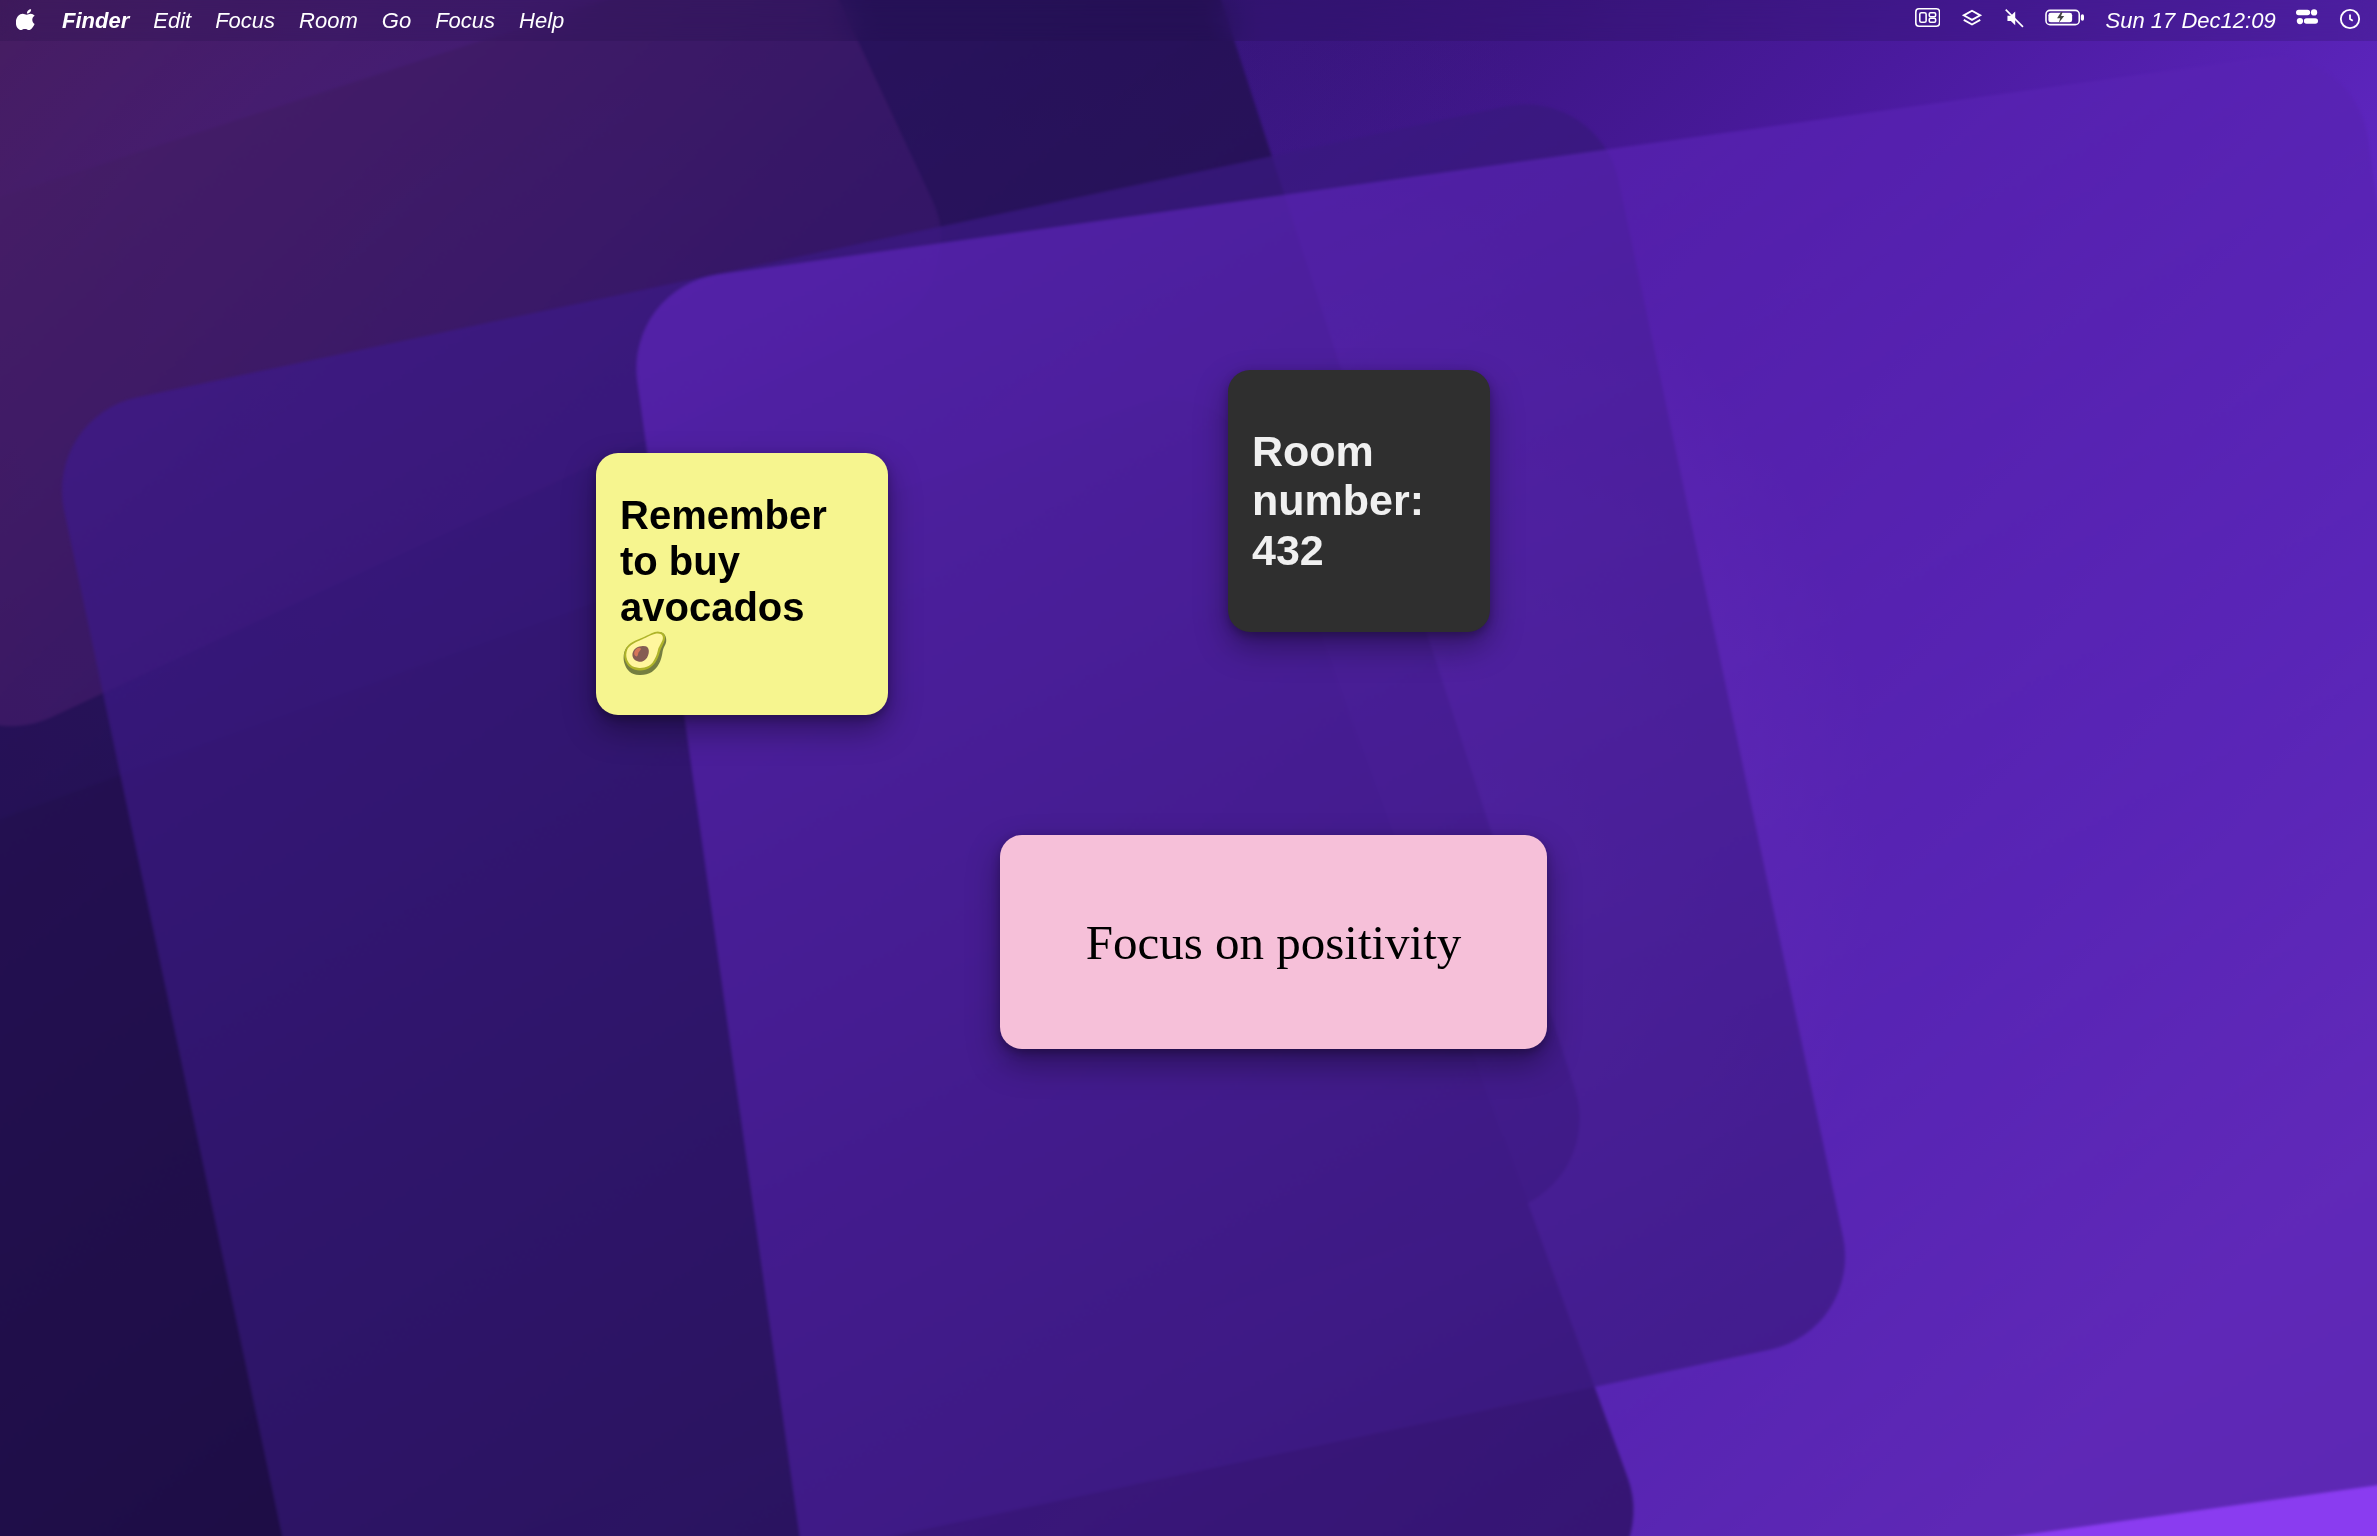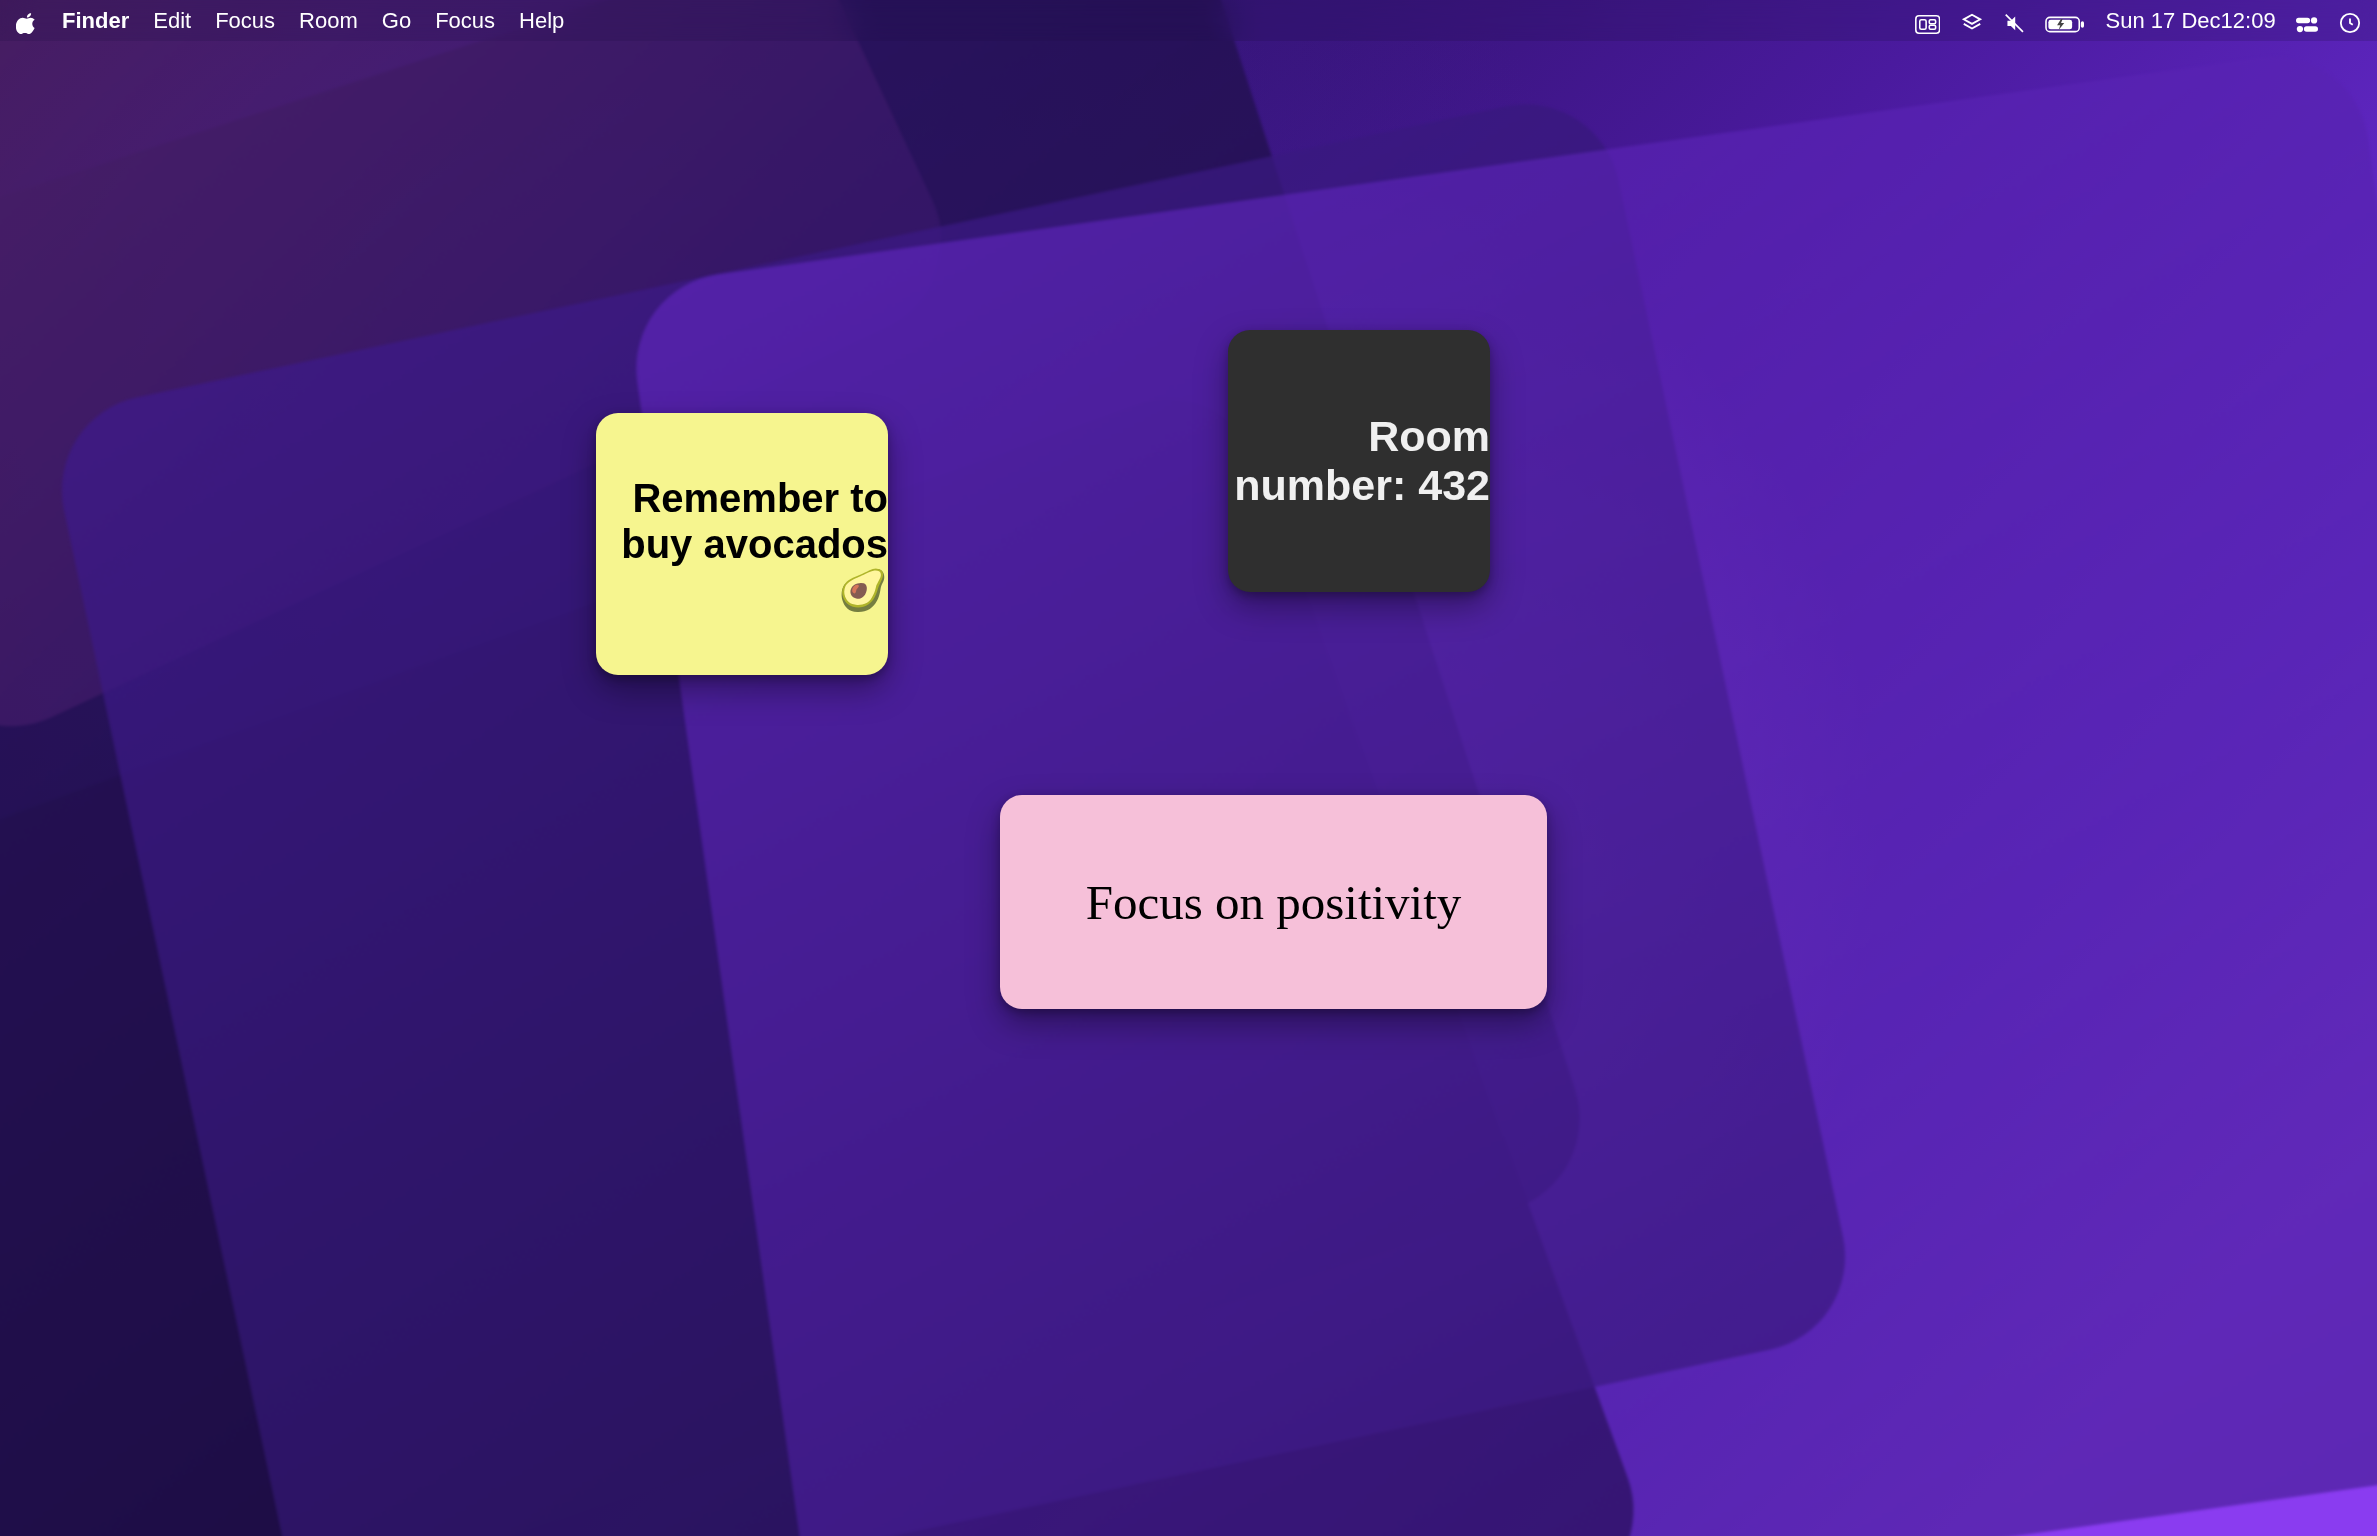--- a/index.html
+++ b/index.html
@@ -26,32 +26,34 @@
   .m5 { left:-715px; top:715px;  width:2225px; height:1271px; background:linear-gradient(160deg,#200c4a,#140730); transform:rotate(-20deg); border-radius:95px; opacity:0.9;}
 
   
   .menubar {
     position:absolute; top:0; left:0; right:0; height:41px;
     background: rgba(30,15,70,0.2);
     backdrop-filter: blur(16px);
     display:flex; align-items:center; justify-content:space-between;
     padding: 0 16px; color:#fff; font-size:22px; font-weight:400;
   }
-  .menu-left, .menu-right { display:flex; align-items:flex-end; gap:24px; }
+  .menu-left, .menu-right { display:flex; align-items:flex-start; gap:24px;font-style:italic; }
   .menu-left .app { font-weight:700; }
   .menu-item { cursor:default; }
   .menu-right { gap:20.7px; }
   .micon { display:flex; align-items:center; }
   .datetime { display:flex; gap:0; font-variant-numeric: tabular-nums; }
 
   
   .sticky {
     position:absolute; border-radius:22px;
     box-shadow: 0 14.3px 32px rgba(0,0,0,0.35), 0 3.2px 8px rgba(0,0,0,0.25);
-    display:flex; align-items:center; justify-content:center; text-align:right;
+    display:flex; align-items:center; justify-content:center; text-align:left;
+    padding: 24px;
+    margin-top: 40px;
   }
   .sticky.yellow { background:#f6f58f; color:#000; left:596px; top:413px; width:292px; height:262px; font-size:40px; font-weight:800; line-height:1.15;}
   .sticky.dark   { background:#2f2f2f; color:#f0f0f0; left:1228px; top:330px; width:262px; height:262px; font-size:43px; font-weight:800; line-height:1.15;}
   .sticky.pink   { background:#f6c0d9; color:#000; left:1000px; top:795px; width:547px; height:214px; font-size:49px; font-family: "Bradley Hand", "Comic Sans MS", cursive; font-weight:500;}
 
 </style>
 </head>
 <body>
 
 <div class="desktop" style="transform: scale(1);">

